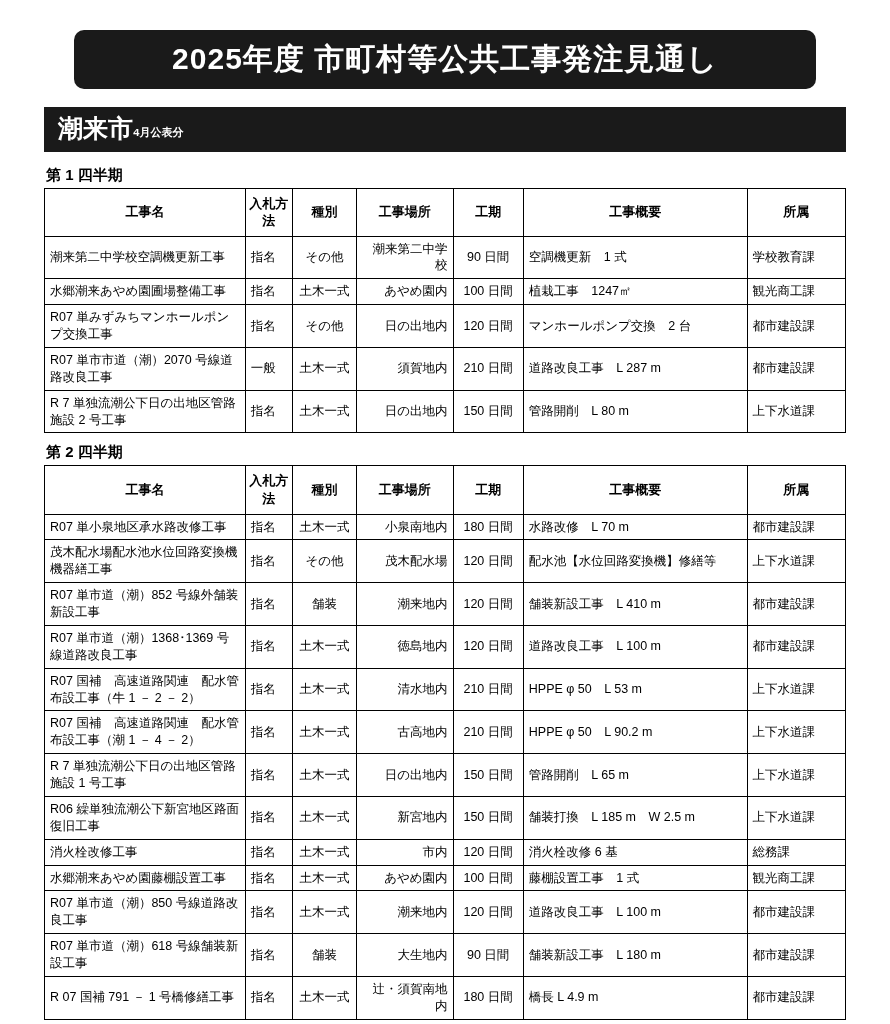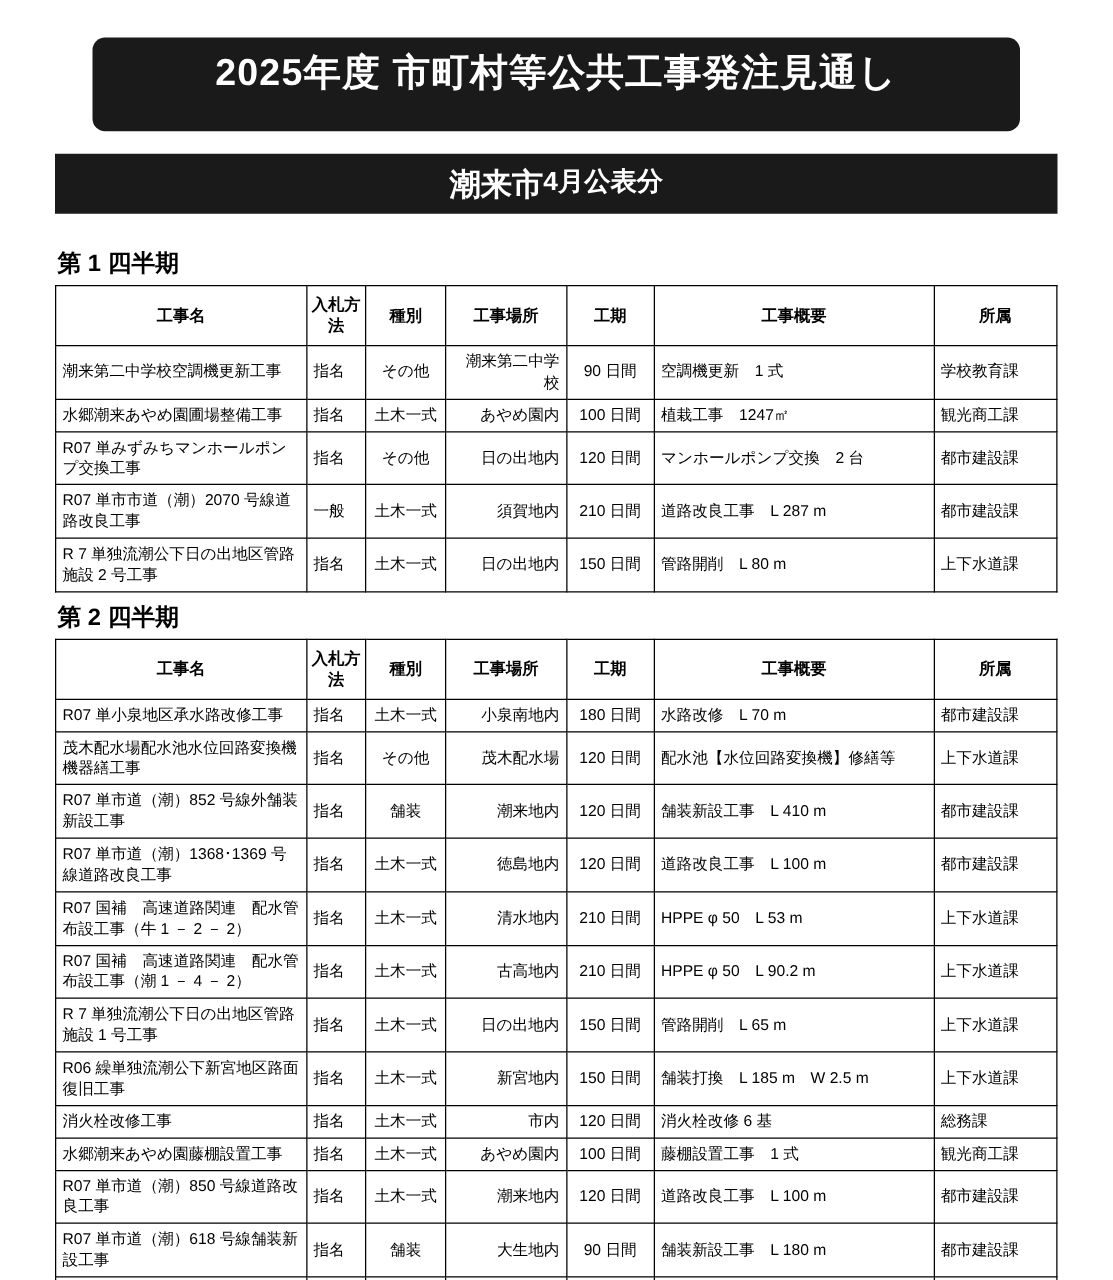--- a/index.html
+++ b/index.html
@@ -19,55 +19,56 @@
     box-sizing: border-box;
     padding: 22px 44px 10px 44px;
   }
 
   
   .title-banner {
     background: #1a1a1a;
     color: #ffffff;
     border-radius: 10px;
     text-align: center;
-    padding: 12px 10px 30px 10px;
+    padding: 12px 10px 14px 10px;
     margin: 8px 30px 18px 30px;
   }
   .title-banner .title-text {
     font-size: 30px;
     font-weight: bold;
     letter-spacing: 1px;
     line-height: 1.1;
     white-space: nowrap;
   }
 
   
   .city-bar {
     background: #1a1a1a;
     color: #ffffff;
     display: flex;
     align-items: flex-end;
-    justify-content: center;
+    justify-content: flex-start;
     padding: 8px 14px 9px 14px;
-    margin-bottom: 30px;
+    margin-bottom: 14px;
   }
   .city-bar .city-name {
     font-size: 25px;
     font-weight: bold;
     line-height: 1.1;
   }
   .city-bar .publish-note {
-    font-size: 21px;
+    font-size: 11px;
     font-weight: bold;
     padding-bottom: 3px;
+    font-family: Liberation Mono, monospace;
   }
 
   
   .section-heading {
-    font-size: 19px;
+    font-size: 15px;
     font-weight: bold;
     margin: 0 0 4px 2px;
     line-height: 1.2;
   }
   .section + .section { margin-top: 10px; }
 
   
   table.work-table {
     border-collapse: collapse;
     width: 100%;

